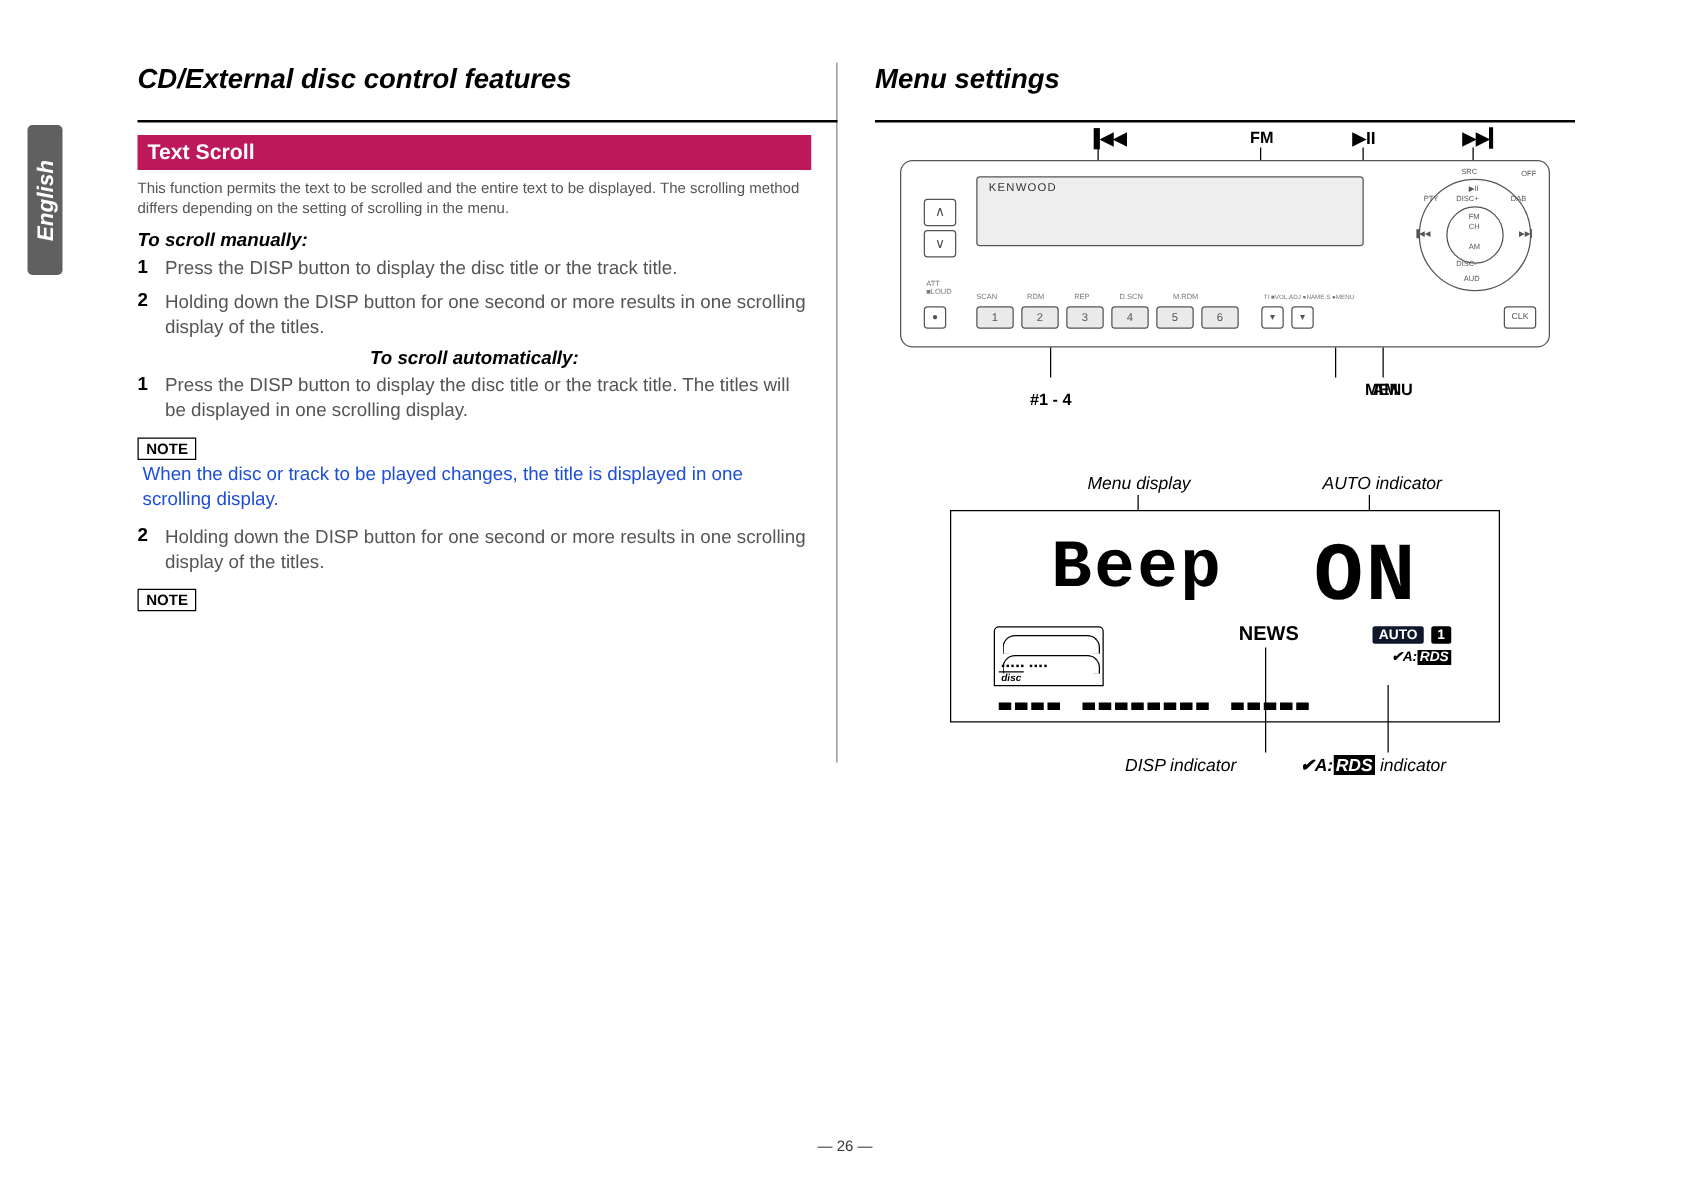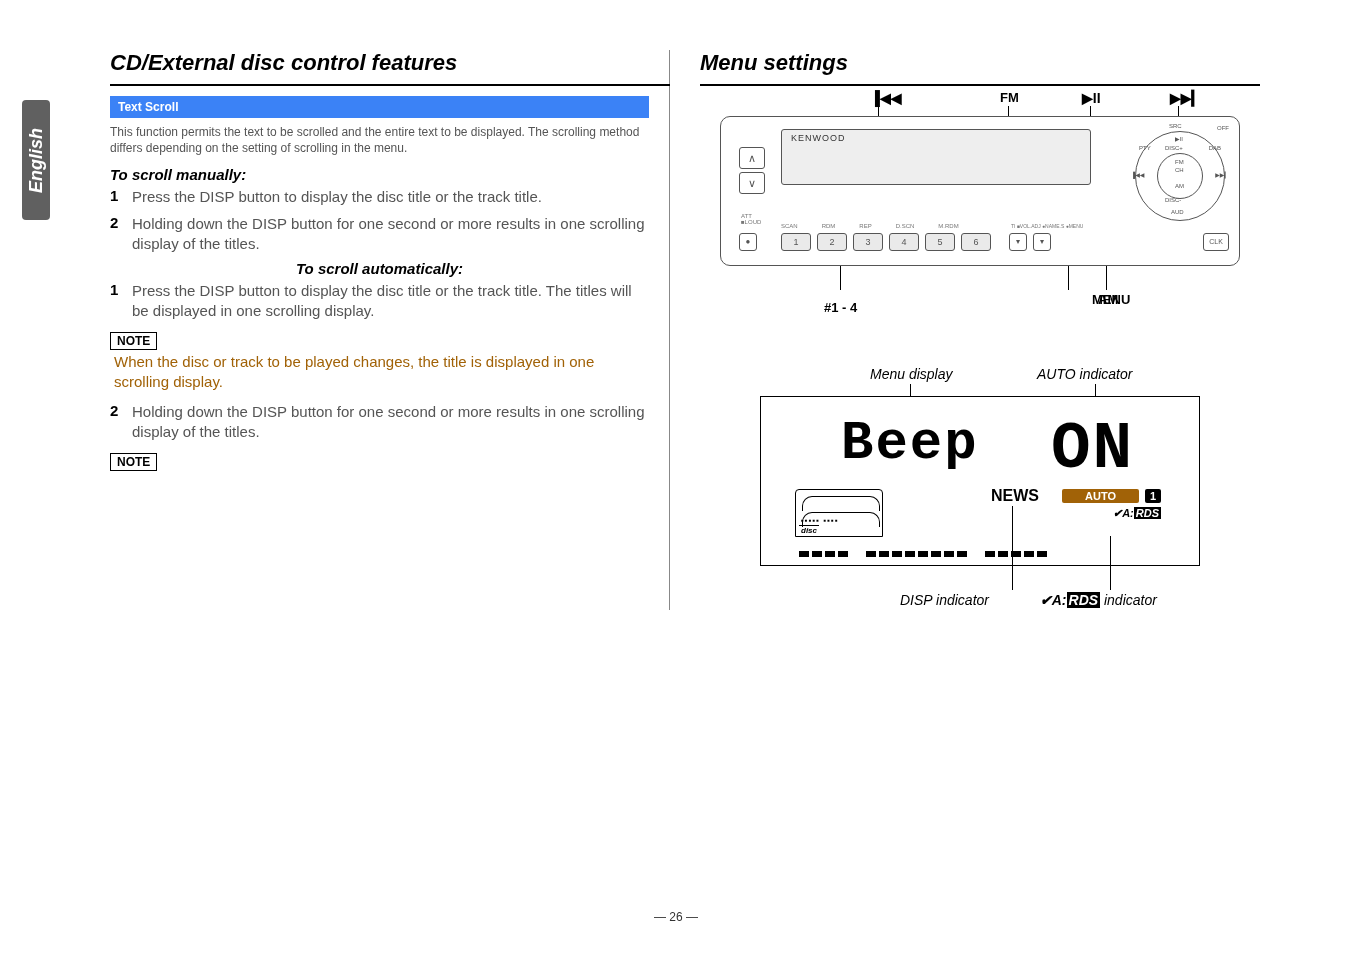--- a/index.html
+++ b/index.html
@@ -3,30 +3,30 @@
 <meta charset="utf-8">
 <style>
   * { box-sizing: border-box; margin: 0; padding: 0; }
   html, body { width: 1352px; height: 954px; background: #fff; font-family: Arial, Helvetica, sans-serif; color: #000; }
   .page { position: relative; width: 1352px; height: 954px; padding: 50px 60px 40px 60px; }
   .side-tab { position: absolute; left: 22px; top: 100px; width: 28px; height: 120px; background: #606060; border-radius: 4px; display: flex; align-items: center; justify-content: center; }
   .side-tab span { color: #fff; font-weight: bold; font-style: italic; font-size: 18px; transform: rotate(-90deg); white-space: nowrap; }
   .columns { display: flex; gap: 30px; margin-left: 50px; }
   .col { width: 560px; }
   .col-left { border-right: 1px solid #888; padding-right: 20px; height: 560px; }
-  .section-title { font-size: 22px; font-weight: bold; font-style: italic; margin-bottom: 8px; }
+  .section-title { font-size: 22px; font-weight: bold; font-style: italic; margin-bottom: 20px; }
   .hr { border-top: 2px solid #000; margin-bottom: 10px; width: 560px; }
-  .bar-heading { background: #3b82f6; color: #fff; font-weight: bold; font-size: 12px; padding: 4px 8px; margin-bottom: 6px; }
+  .bar-heading { background: #be185d; color: #fff; font-weight: bold; font-size: 17px; padding: 4px 8px; margin-bottom: 6px; }
   .body-text { font-size: 12px; color: #555; line-height: 1.35; margin-bottom: 10px; }
   .sub-heading { font-size: 15px; font-weight: bold; font-style: italic; margin-bottom: 4px; }
   .step { display: flex; gap: 8px; margin-bottom: 6px; }
   .step-num { font-weight: bold; font-size: 15px; width: 14px; flex-shrink: 0; }
   .step-text { font-size: 15px; color: #555; line-height: 1.35; }
   .note-box { display: inline-block; border: 1px solid #000; font-size: 12px; font-weight: bold; padding: 1px 6px; margin: 4px 0 2px 0; }
-  .note-text { font-size: 15px; color: #a16207; line-height: 1.35; margin-bottom: 10px; margin-left: 4px; }
+  .note-text { font-size: 15px; color: #1d4ed8; line-height: 1.35; margin-bottom: 10px; margin-left: 4px; }
   .page-num { position: absolute; bottom: 30px; left: 0; width: 100%; text-align: center; font-size: 12px; color: #333; }
 
   
   .radio-wrap { position: relative; width: 560px; margin-top: 30px; }
   .radio-body { position: relative; width: 520px; height: 150px; border: 1px solid #555; border-radius: 10px; margin: 0 auto; background: #fff; }
   .radio-screen { position: absolute; left: 60px; top: 12px; width: 310px; height: 56px; border: 1px solid #555; background: #eee; border-radius: 3px; }
   .brand { position: absolute; left: 70px; top: 16px; font-size: 9px; letter-spacing: 1px; color: #333; }
   .vol-up, .vol-down { position: absolute; left: 18px; width: 26px; height: 22px; border: 1px solid #555; border-radius: 3px; font-size: 11px; text-align: center; line-height: 20px; color:#555; }
   .vol-up { top: 30px; } .vol-down { top: 55px; }
   .dial-wrap { position: absolute; right: 14px; top: 14px; width: 90px; height: 90px; }
@@ -52,21 +52,21 @@
   .seg-beep { position: absolute; left: 80px; top: 20px; font-size: 54px; line-height: 1; }
   .seg-on { position: absolute; left: 290px; top: 20px; font-size: 66px; line-height: 1; }
   .dot-row { position: absolute; left: 38px; bottom: 14px; right: 38px; height: 8px; }
   .dot-seg { display:inline-block; height:6px; background:#000; margin-right:3px; }
   .graphic-eq { position:absolute; left:34px; bottom:28px; width:88px; height:48px; border:1px solid #000; border-radius:4px 4px 0 0; }
   .graphic-eq::before { content:''; position:absolute; left:6px; top:6px; width:76px; height:14px; border-top:1px solid #000; border-left:1px solid #000; border-right:1px solid #000; border-radius: 10px 10px 0 0;}
   .graphic-eq::after { content:''; position:absolute; left:6px; top:22px; width:76px; height:14px; border-top:1px solid #000; border-left:1px solid #000; border-right:1px solid #000; border-radius: 10px 10px 0 0; }
   .disc-label { position:absolute; left:38px; bottom:30px; font-size:8px; font-style:italic; font-weight:bold; color:#000; border-top:1px solid #000; padding:0 2px; }
   .disc-dots { position:absolute; left:40px; bottom:40px; font-size:8px; letter-spacing:1px; }
   .news-label { position: absolute; left: 230px; top: 90px; font-size: 16px; font-weight: bold; }
-  .auto-badge { position: absolute; right: 60px; top: 92px; background: #a16207; color: #fff; font-size: 11px; font-weight: bold; padding: 1px 23px; border-radius: 2px; }
+  .auto-badge { position: absolute; right: 60px; top: 92px; background: #0f172a; color: #fff; font-size: 11px; font-weight: bold; padding: 1px 5px; border-radius: 2px; }
   .one-badge { position:absolute; right:38px; top:92px; background:#000; color:#fff; font-size:11px; font-weight:bold; padding:1px 5px; border-radius:2px; }
   .rds-badge { position: absolute; right: 38px; top: 110px; font-size: 11px; font-weight: bold; font-style: italic; }
   .rds-badge .box { background:#000; color:#fff; padding:0 2px; }
 
   .disp-callout { position: absolute; font-size: 14px; font-style: italic; }
   .disp-line { position: absolute; background: #000; }
 
   .glyph { font-size: 14px; font-weight: bold; }
 </style>
 </head>
@@ -190,21 +190,21 @@
         <span class="callout-bottom" style="left:344px; top:176px;padding-left:48px;">MENU</span>
 
         <div class="callout-line" style="left:406px; top:150px; width:1px; height:24px;"></div>
         <span class="callout-bottom" style="left:398px; top:176px;">AM</span>
       </div>
 
       <div class="display-wrap">
         <span class="disp-callout" style="left:110px; top:-30px;">Menu display</span>
         <div class="disp-line" style="left:150px; top:-12px; width:1px; height:30px;"></div>
 
-        <span class="disp-callout" style="left:277px; top:-30px;">AUTO indicator</span>
+        <span class="disp-callout" style="left:298px; top:-30px;">AUTO indicator</span>
         <div class="disp-line" style="left:335px; top:-12px; width:1px; height:20px;"></div>
         <div class="disp-line" style="left:335px; top:8px; width:40px; height:1px;"></div>
         <div class="disp-line" style="left:375px; top:8px; width:1px; height:84px;"></div>
 
         <div class="display-panel">
           <div class="seg-text seg-beep">Beep</div>
           <div class="seg-text seg-on">ON</div>
           <div class="graphic-eq"></div>
           <div class="disc-dots">▪▪▪▪▪ ▪▪▪▪</div>
           <div class="disc-label">disc</div>

